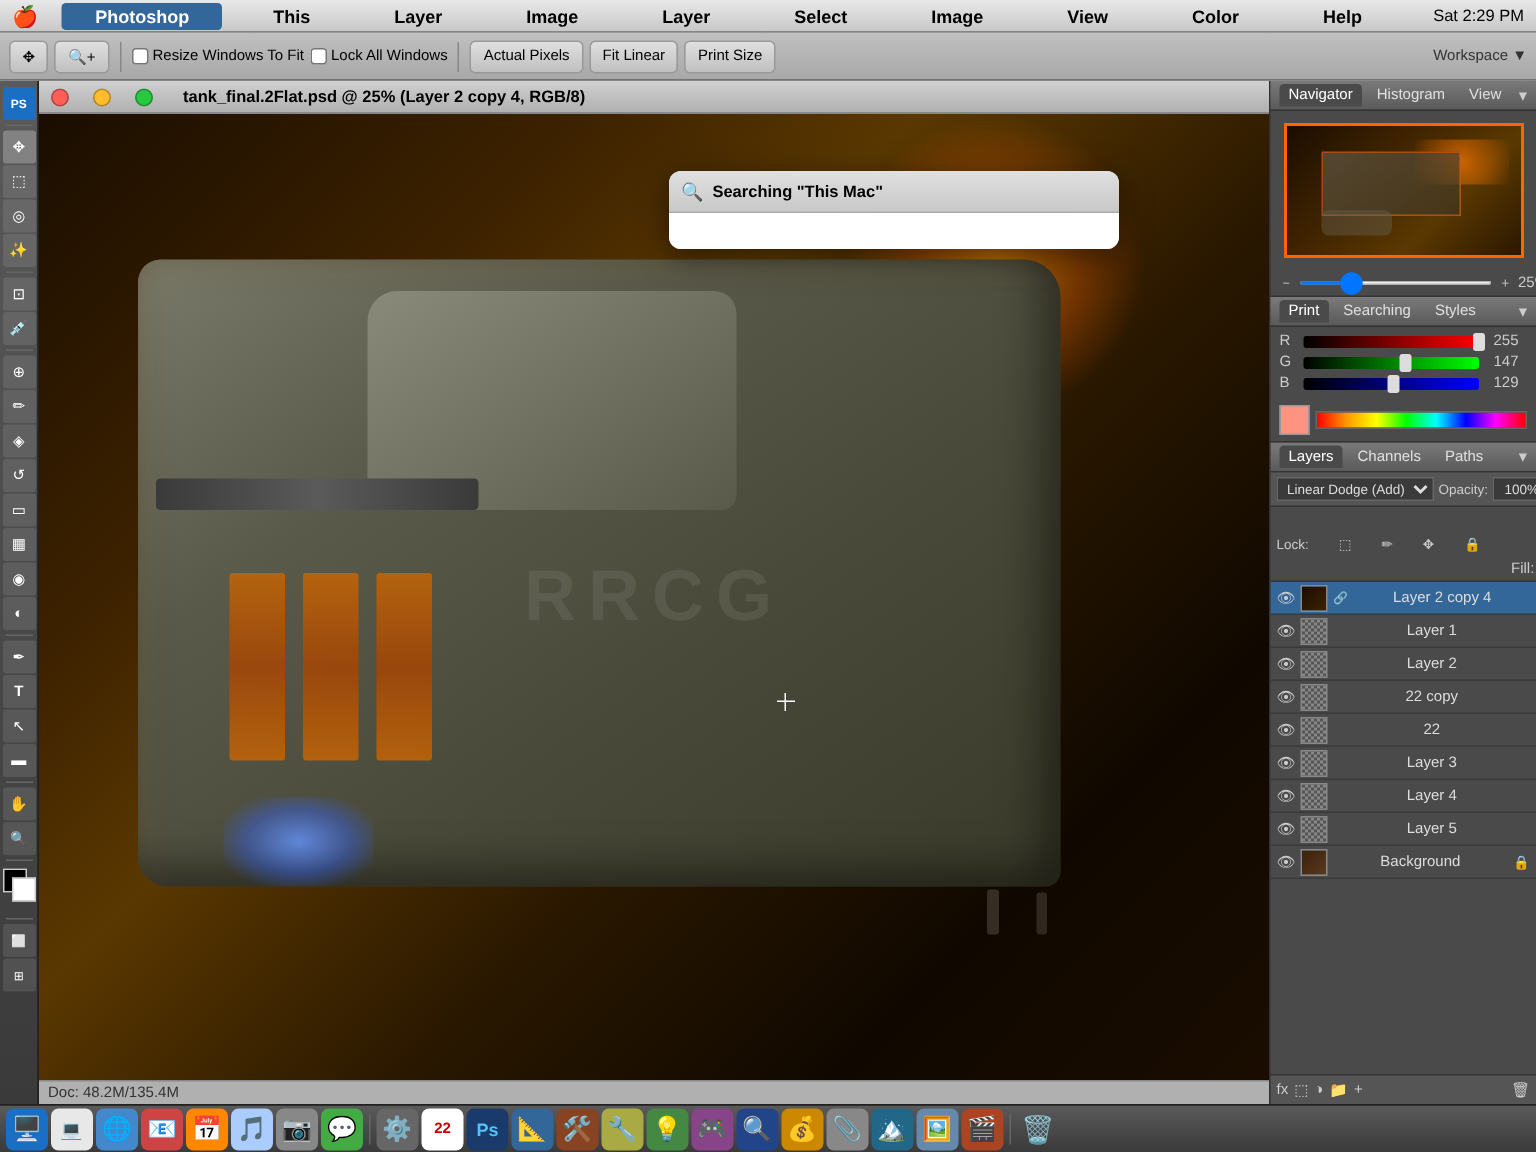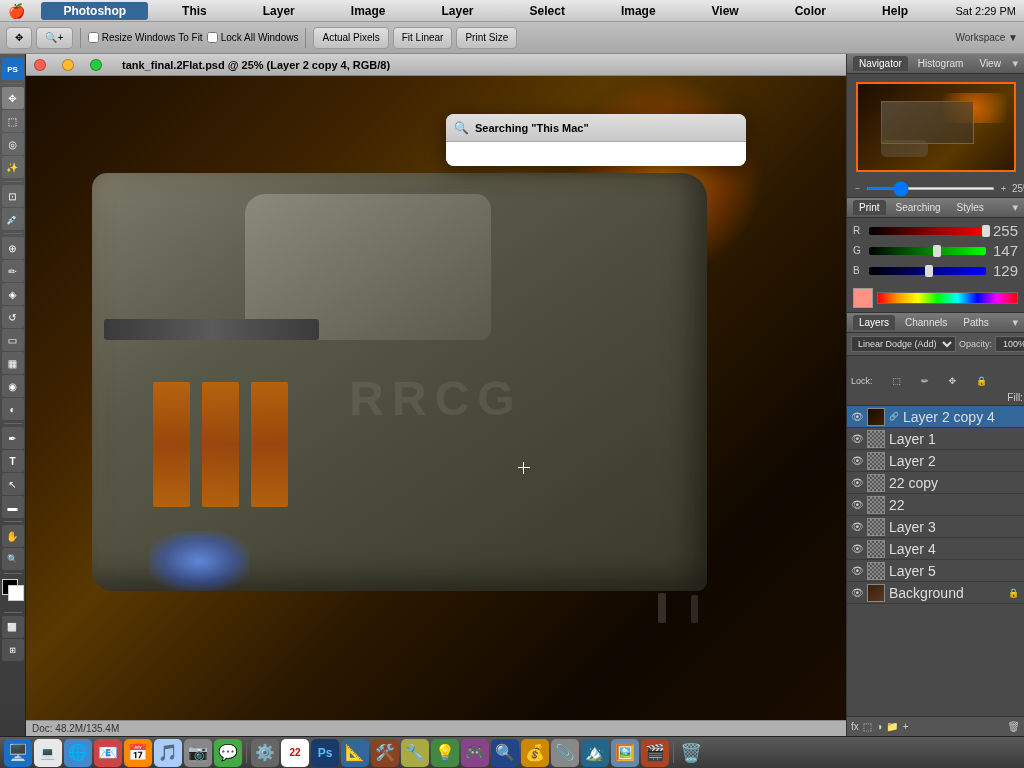--- a/index.html
+++ b/index.html
@@ -157,21 +157,21 @@
     #color-panel { border-bottom: 1px solid #333; }
     .color-sliders { padding: 4px 6px; }
     .color-row { display: flex; align-items: center; gap: 4px; margin-bottom: 3px; }
     .color-label { width: 12px; font-size: 10px; color: #ccc; }
     .color-slider-track {
       flex: 1; height: 8px; border-radius: 2px; position: relative;
     }
     .slider-r { background: linear-gradient(90deg, #000, #ff0000); }
     .slider-g { background: linear-gradient(90deg, #000, #00ff00); }
     .slider-b { background: linear-gradient(90deg, #000, #0000ff); }
-    .color-value { width: 28px; text-align: right; font-size: 15px; color: #ccc; }
+    .color-value { width: 28px; text-align: center; font-size: 10px; color: #ccc; }
     .color-swatch-row { display: flex; align-items: center; gap: 4px; padding: 2px 6px 4px; }
     .main-swatch { width: 20px; height: 20px; background: #ff9381; border: 1px solid #999; }
     .color-spectrum {
       flex: 1; height: 12px;
       background: linear-gradient(90deg, #ff0000, #ff9900, #ffff00, #00ff00, #00ffff, #0000ff, #ff00ff, #ff0000);
       border: 1px solid #666;
     }
 
     
     #layers-panel { flex: 1; display: flex; flex-direction: column; overflow: hidden; }
@@ -200,21 +200,21 @@
       border: 1px solid #666; text-align: right; height: 16px;
     }
     .layers-list { flex: 1; overflow-y: auto; background: #4a4a4a; }
     .layer-item {
       display: flex; align-items: center; height: 22px; padding: 0 4px; gap: 4px;
       border-bottom: 1px solid #3a3a3a; cursor: pointer;
     }
     .layer-item.active { background: #336699; }
     .layer-eye { width: 12px; height: 12px; color: #ccc; font-size: 10px; text-align: center; cursor: pointer; }
     .layer-thumb { width: 18px; height: 18px; background: #666; border: 1px solid #888; }
-    .layer-name { font-size: 14px; color: #ddd; flex: 1; white-space: nowrap; overflow: hidden; }
+    .layer-name { font-size: 10px; color: #ddd; flex: 1; white-space: nowrap; overflow: hidden; text-align: center; }
     .layer-thumb-transparent {
       background: repeating-conic-gradient(#888 0% 25%, #555 0% 50%) 0 0 / 4px 4px;
     }
     .layers-bottom {
       display: flex; align-items: center; padding: 2px 4px; gap: 4px;
       background: #555; border-top: 1px solid #333; height: 20px;
     }
     .layer-action-btn { font-size: 10px; color: #ccc; cursor: pointer; }
 
     

